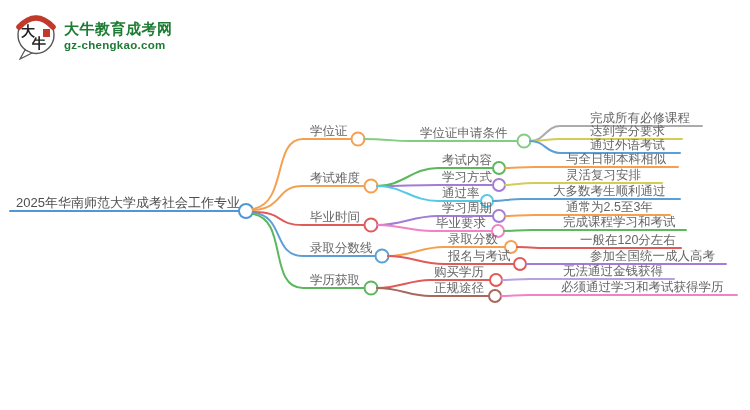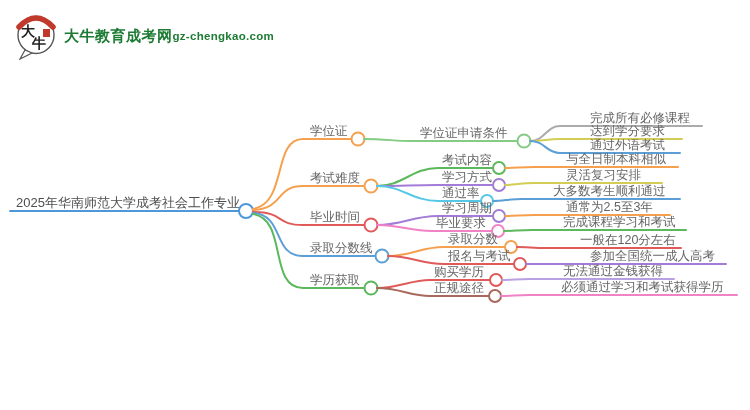--- a/index.html
+++ b/index.html
@@ -2,21 +2,21 @@
 <html><head>
 <meta charset="utf-8">
 <style>
   html,body{margin:0;padding:0;background:#fff;}
   .canvas{
     position:relative;width:750px;height:410px;background:#ffffff;overflow:hidden;
     font-family:"Liberation Sans","DejaVu Sans",sans-serif;
   }
   
   .logo{position:absolute;left:16px;top:12px;display:flex;align-items:center;gap:6px;cursor:pointer;}
-  .logo-text{display:flex;line-height:1.05;}
+  .logo-text{display:flex;flex-direction:column;line-height:1.05;}
   .brand-name{font-size:15px;font-weight:bold;color:#1E7B34;letter-spacing:.5px;}
   .brand-domain{font-size:11.5px;font-weight:bold;color:#1E7B34;letter-spacing:.3px;margin-top:2px;}
   
   .map{position:absolute;left:0;top:0;}
   .edge{fill:none;stroke-width:2;stroke-linecap:round;}
   .handle{fill:#ffffff;stroke-width:2;}
   .nlabel{font-size:12.5px;fill:#666666;}
   .root-label{font-size:13px;fill:#4E4E4E;}
   .e-orange{stroke:#F5A04E}.e-red{stroke:#E05A5A}.e-blue{stroke:#5C9FD6}
   .e-green{stroke:#5CB85C}.e-lgreen{stroke:#84CC84}.e-cyan{stroke:#55C8E6}

